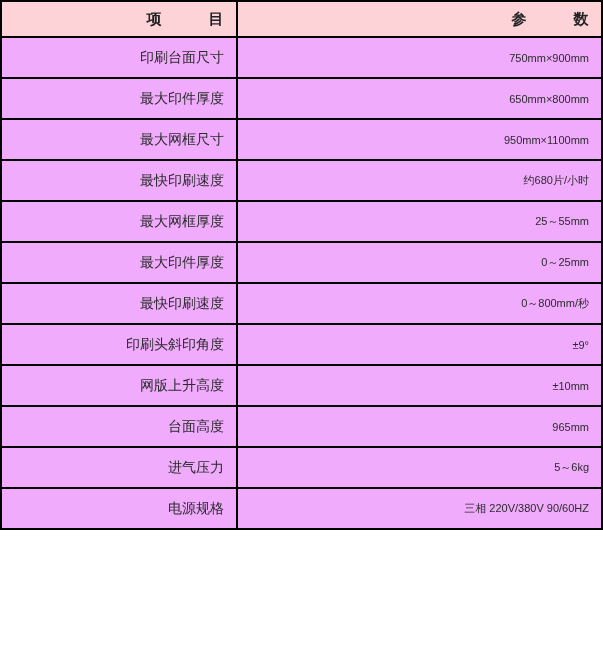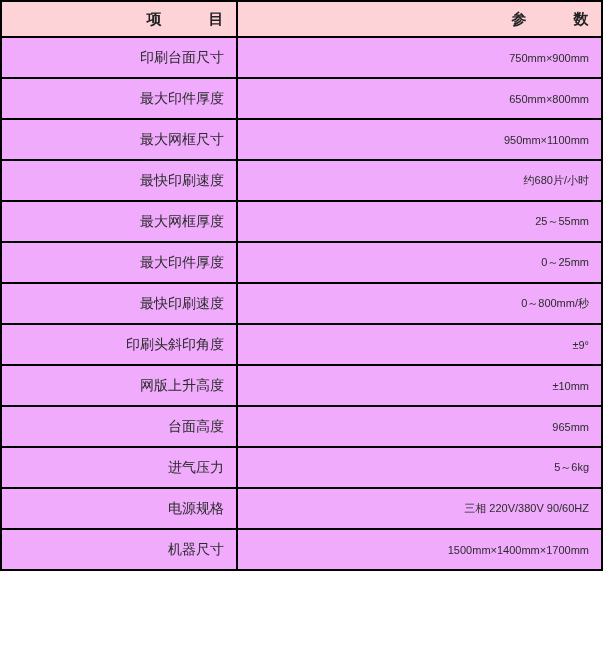--- a/index.html
+++ b/index.html
@@ -107,19 +107,15 @@
       <td>965mm</td>
     </tr>
     <tr>
       <td>进气压力</td>
       <td>5～6kg</td>
     </tr>
     <tr>
       <td>电源规格</td>
       <td>三相 220V/380V 90/60HZ</td>
     </tr>
-    <tr>
-      <td>机器尺寸</td>
-      <td>1500mm×1400mm×1700mm</td>
-    </tr>
 
   </tbody>
 </table>
 
 </body></html>

